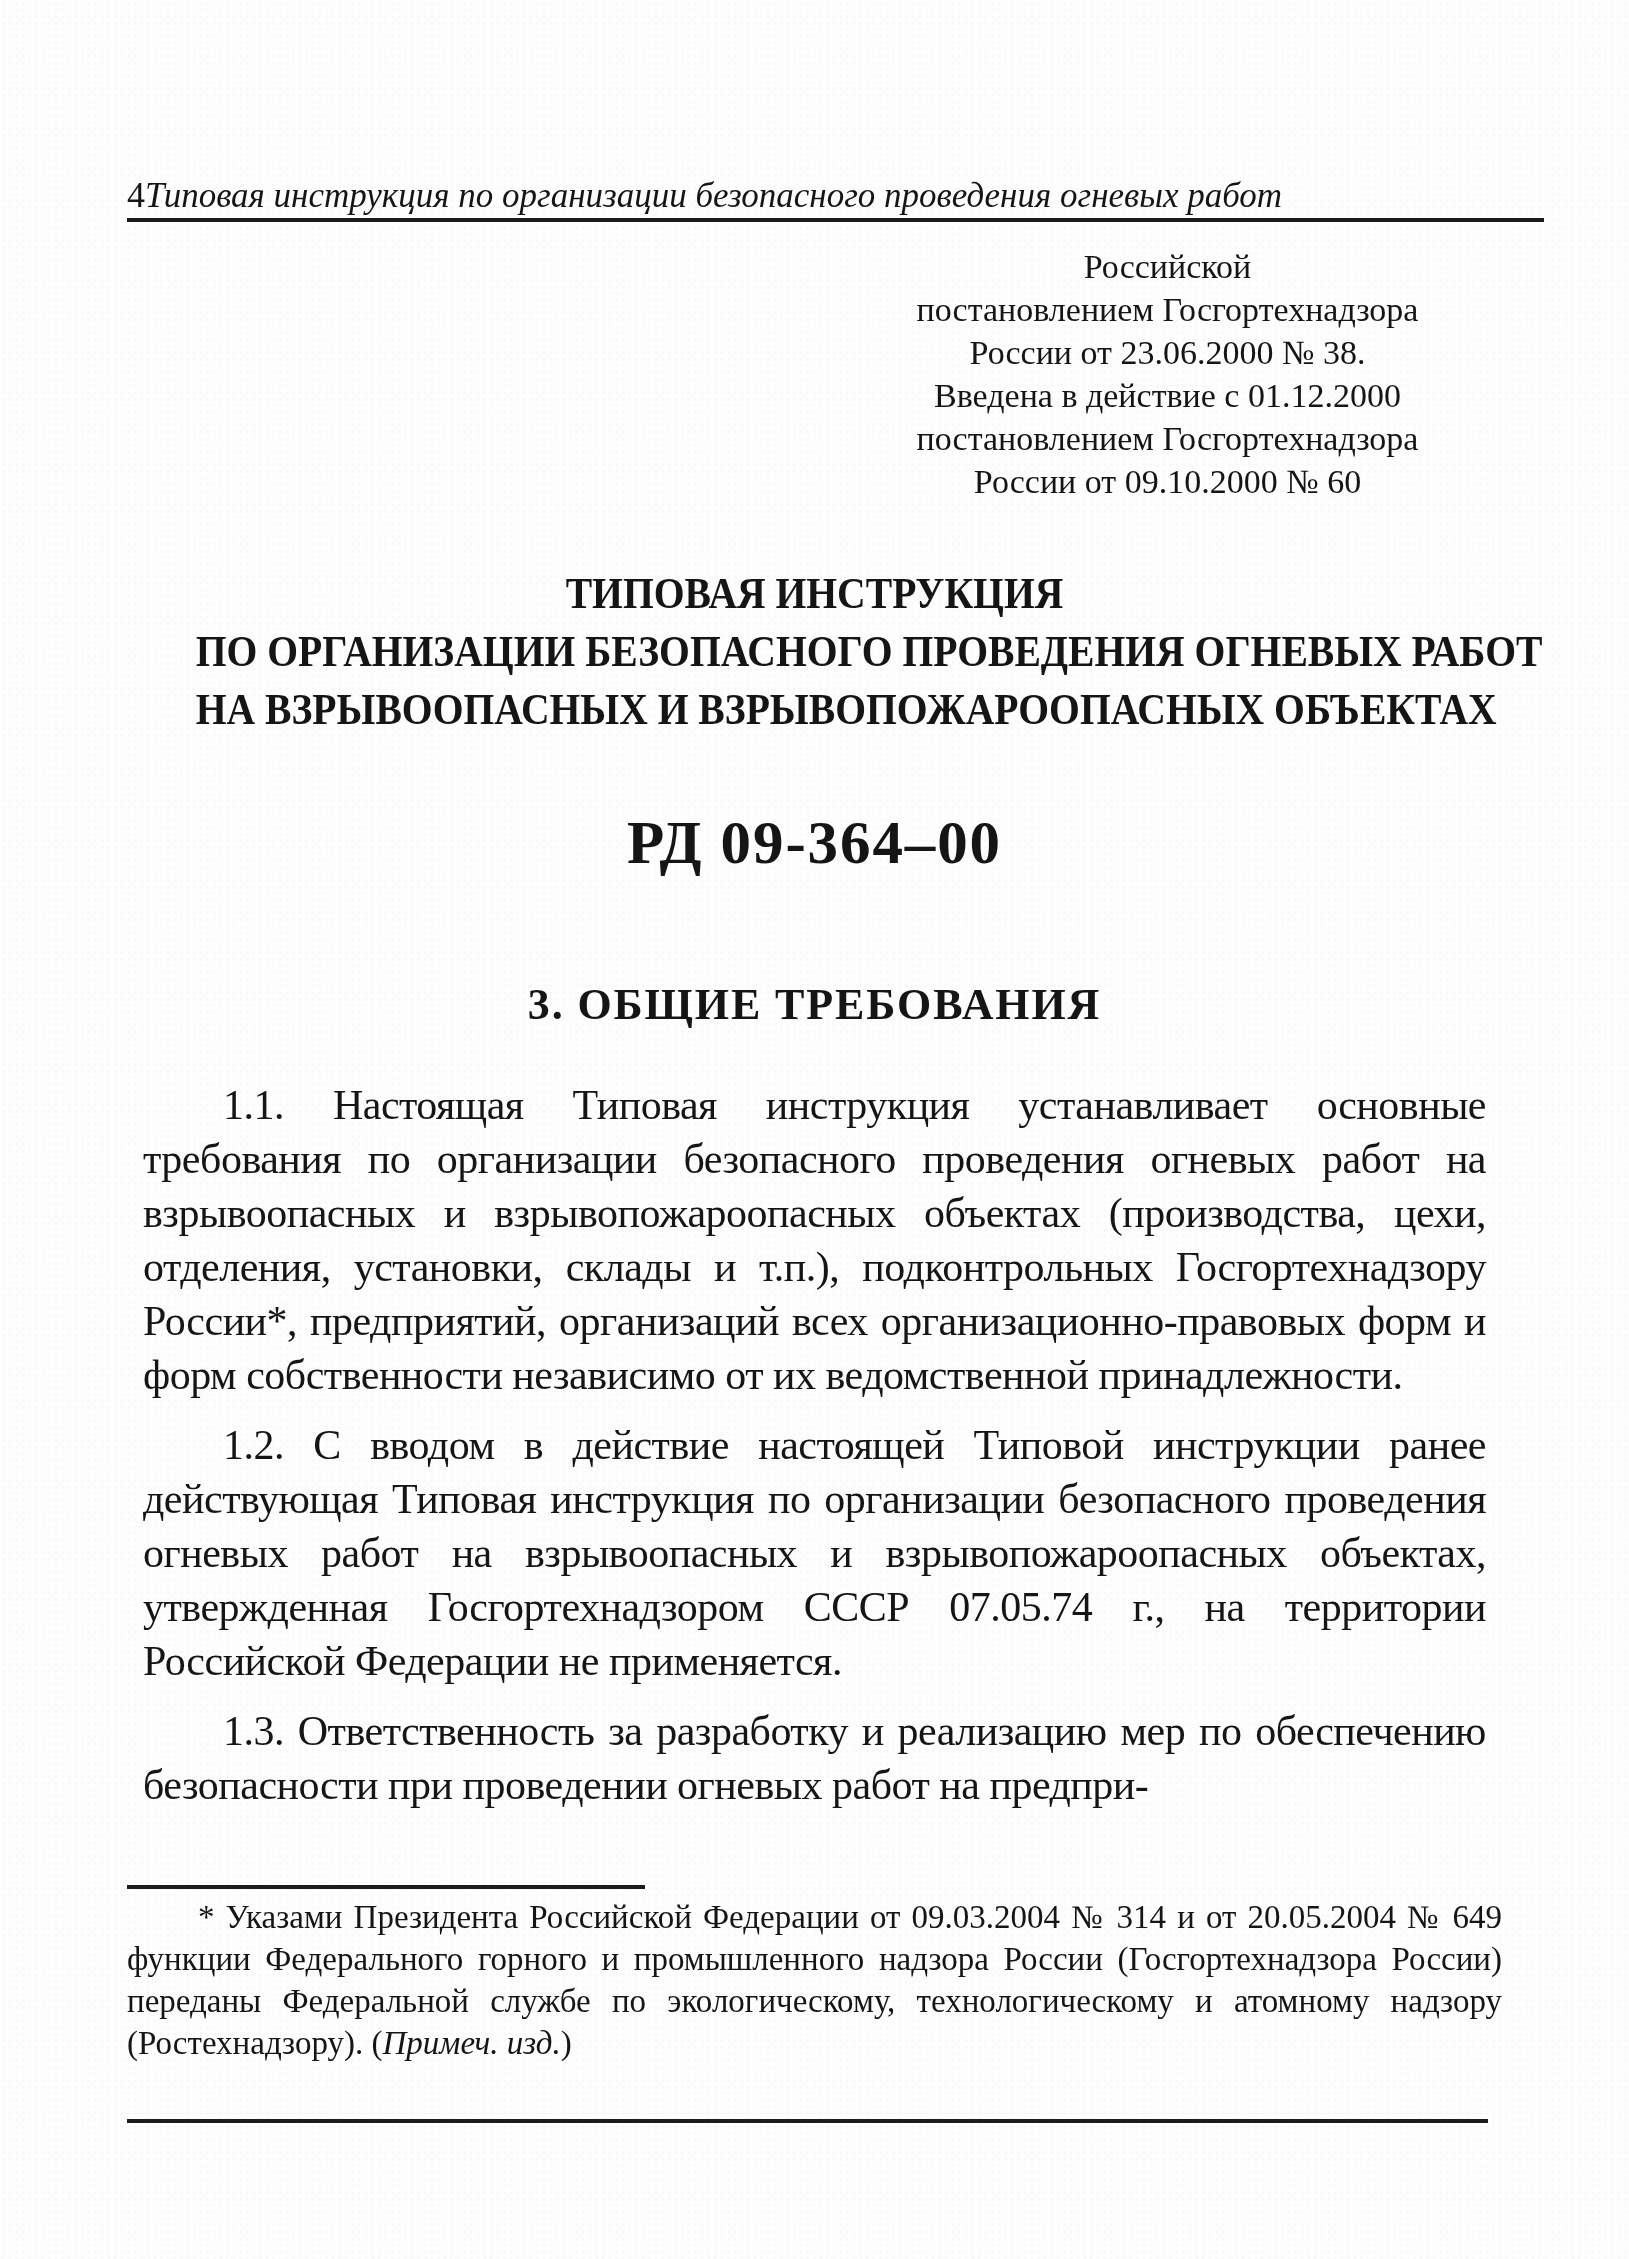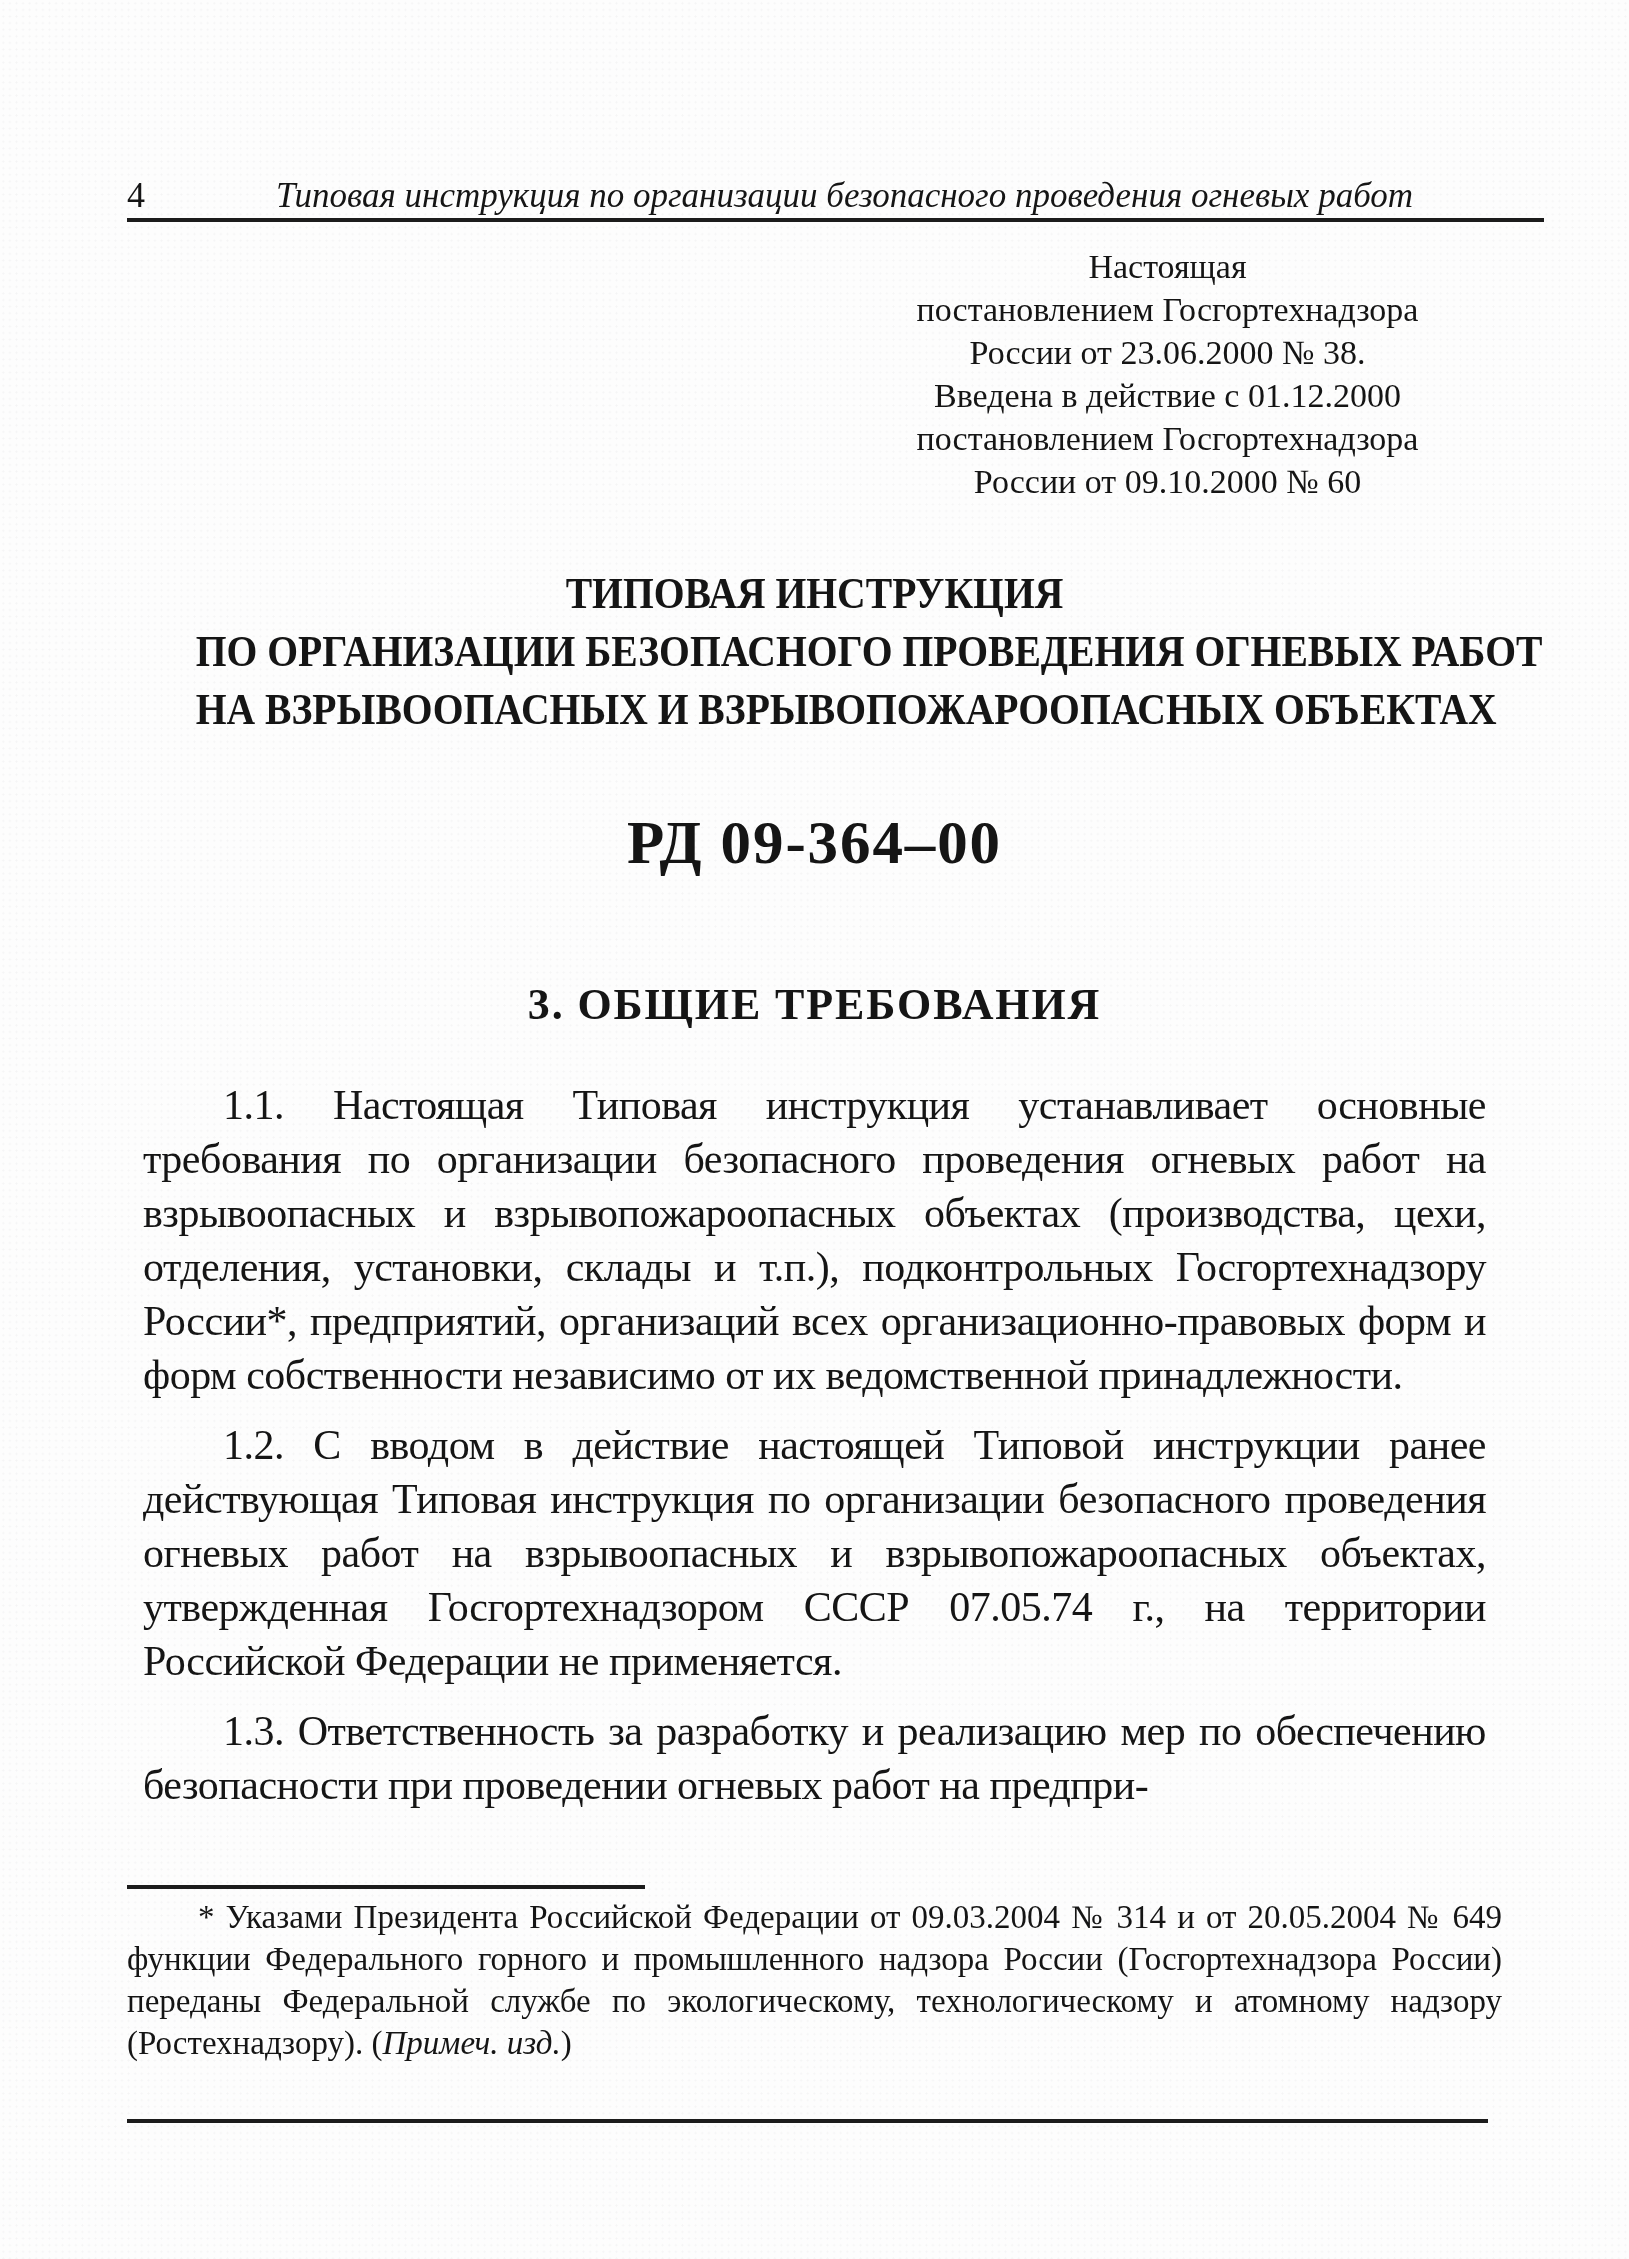--- a/index.html
+++ b/index.html
@@ -29,21 +29,21 @@
     display: flex;
     align-items: baseline;
   }
   .page-number {
     font-size: 36px;
     line-height: 41px;
     flex: 0 0 auto;
   }
   .running-title {
     flex: 1 1 auto;
-    text-align: center;
+    text-align: left;
     font-style: italic;
     font-size: 35px;
     line-height: 41px;
     white-space: nowrap;
   }
   .header-rule {
     position: absolute;
     top: 218px;
     left: 127px;
     width: 1417px;
@@ -154,21 +154,21 @@
 
 <div class="page">
 
   <div class="running-header">
     <span class="page-number">4</span>
     <span class="running-title">Типовая инструкция по организации безопасного проведения огневых работ</span>
   </div>
   <div class="header-rule"></div>
 
   <div class="approval">
-    <div>Настоящая</div>
+    <div>Российской</div>
     <div>постановлением Госгортехнадзора</div>
     <div>России от 23.06.2000 № 38.</div>
     <div>Введена в действие с 01.12.2000</div>
     <div>постановлением Госгортехнадзора</div>
     <div>России от 09.10.2000 № 60</div>
   </div>
 
   <div class="doc-title">
     <div class="line">ТИПОВАЯ ИНСТРУКЦИЯ</div>
     <div class="line">ПО ОРГАНИЗАЦИИ БЕЗОПАСНОГО ПРОВЕДЕНИЯ ОГНЕВЫХ РАБОТ</div>

